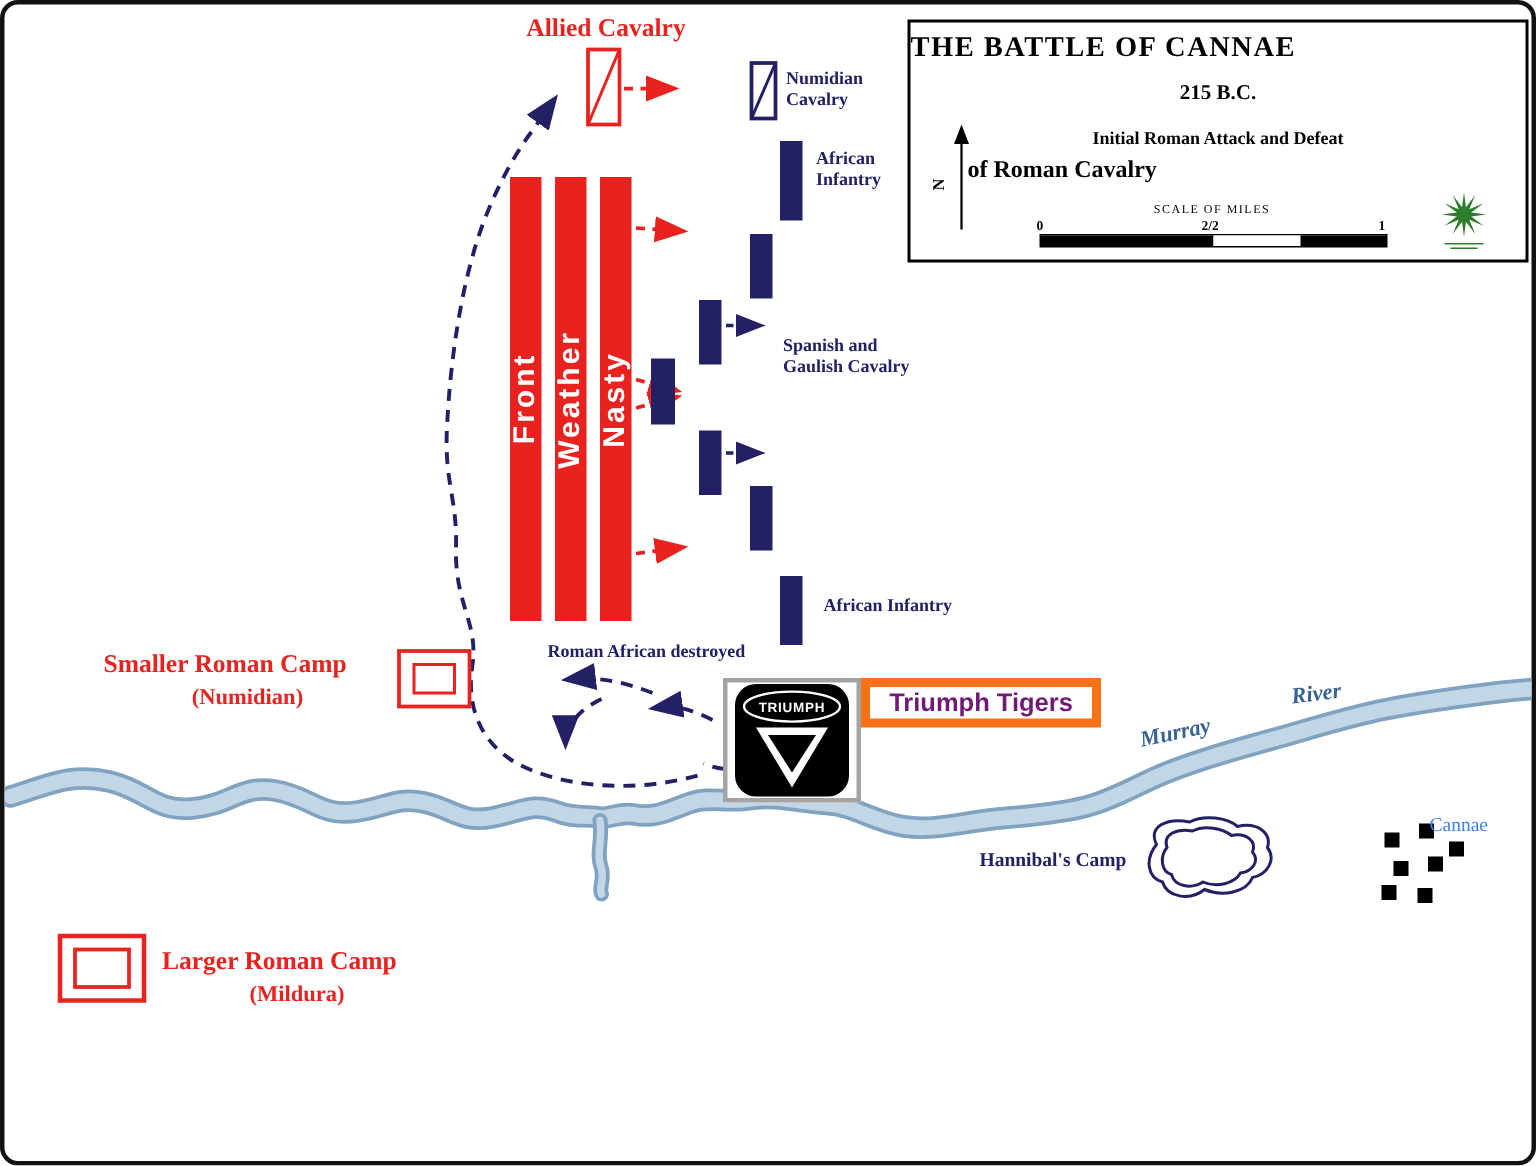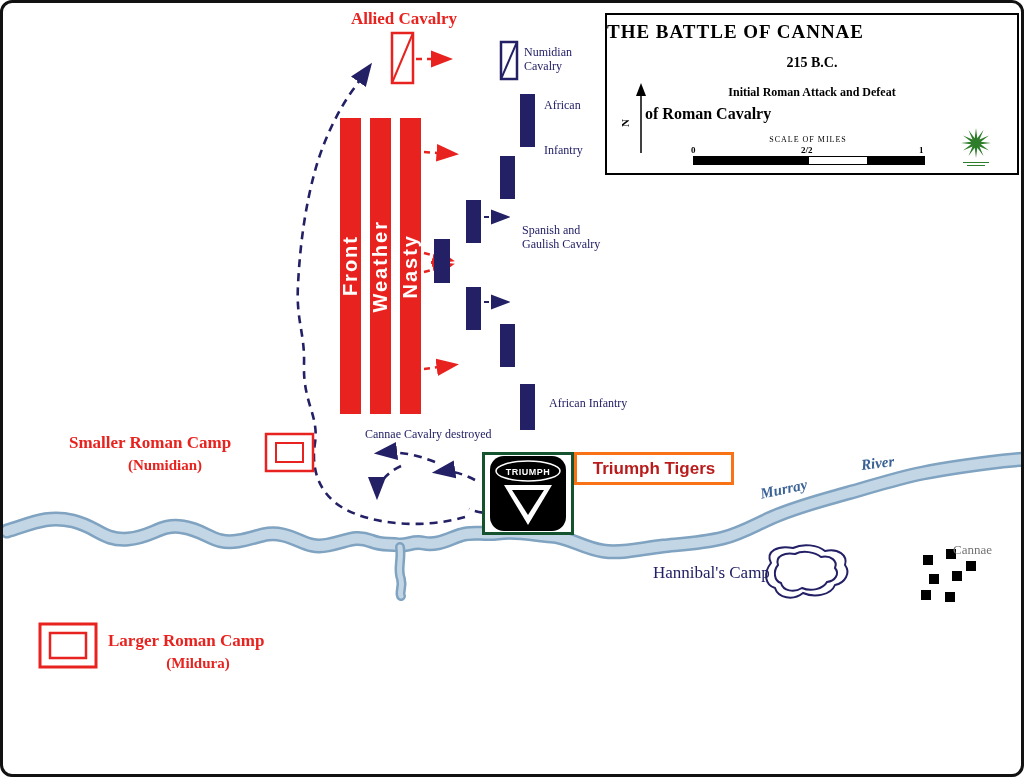--- a/index.html
+++ b/index.html
@@ -5,21 +5,21 @@
   html,body { margin:0; padding:0; background:#ffffff; }
   #map {
     position:relative; width:1024px; height:777px; background:#ffffff;
     border:3px solid #111; border-radius:12px; box-sizing:border-box;
     overflow:hidden; font-family:"Liberation Serif", serif;
   }
   #svg-layer { position:absolute; left:0; top:0; z-index:1; }
   .lbl { position:absolute; z-index:2; }
   .navy { color:#232066; }
   .red  { color:#e8231f; }
-  .serif-sm { font-size:12px; font-weight:normal; line-height:14px; font-family:"Liberation Serif", serif; }
+  .serif-sm { font-size:12px; font-weight:bold; line-height:14px; font-family:"Liberation Serif", serif; }
   
   .bar {
     position:absolute; top:115px; width:21px; height:296px; background:#e8231f;
     z-index:2; display:flex; align-items:center; justify-content:center;
   }
   .bar span {
     writing-mode:vertical-rl; transform:rotate(180deg);
     color:#fff; font-family:"Liberation Sans", sans-serif; font-weight:bold;
     font-size:20px; letter-spacing:2px; white-space:nowrap;
   }
@@ -40,27 +40,27 @@
   }
   #scale-bar .seg1 { width:115px; background:#000; }
   #scale-bar .seg2 { width:58px;  background:#fff; }
   #scale-bar .seg3 { width:57px;  background:#000; }
   
   .camp-label { font-size:17px; font-weight:bold; }
   .camp-sub   { font-size:15px; font-weight:bold; text-align:center; }
   
   #triumph-logo {
     position:absolute; left:479px; top:449px; width:92px; height:83px;
-    background:#fff; border:3px solid #14532d; box-sizing:border-box; z-index:3;
+    background:#fff; border:3px solid #a3a3a3; box-sizing:border-box; z-index:3;
   }
   #triumph-label-box {
     position:absolute; left:571px; top:449px; width:160px; height:33px;
-    background:#fff; border:3px solid #f97316; box-sizing:border-box; z-index:3;
+    background:#fff; border:6px solid #f97316; box-sizing:border-box; z-index:3;
     display:flex; align-items:center; justify-content:center;
-    font-family:"Liberation Sans", sans-serif; font-weight:bold; font-size:17px; color:#b91c1c;
+    font-family:"Liberation Sans", sans-serif; font-weight:bold; font-size:17px; color:#701a75;
   }
   .river-word { position:absolute; z-index:2; color:#3a6296; font-style:italic; font-weight:bold; font-size:15px; }
   #north-arrow { position:absolute; left:14px; top:66px; }
 </style>
 </head>
 <body>
 
 <div id="map">
 
   <svg id="svg-layer" width="1024" height="777" viewBox="0 0 1024 777">
@@ -204,41 +204,41 @@
 
   <div class="lbl red" style="left:335px; top:6px; width:132px; text-align:center; font-size:17px; font-weight:bold;">Allied Cavalry</div>
 
   <div class="lbl navy serif-sm" style="left:521px; top:42px;">
     <span style="display:block;">Numidian</span>
     <span style="display:block;">Cavalry</span>
   </div>
 
   <div class="lbl navy serif-sm" style="left:541px; top:95px;">
     <span style="display:block;">African</span>
-    <span style="display:block;margin-top:31px;">Infantry</span>
+    <span style="display:block;">Infantry</span>
   </div>
 
   <div class="lbl navy serif-sm" style="left:519px; top:220px; width:110px;">
     <span style="display:block;">Spanish and</span>
     <span style="display:block;">Gaulish Cavalry</span>
   </div>
 
   <div class="lbl navy serif-sm" style="left:546px; top:393px;">African Infantry</div>
 
-  <div class="lbl navy serif-sm" style="left:362px; top:424px;">Cannae Cavalry destroyed</div>
+  <div class="lbl navy serif-sm" style="left:362px; top:424px;">Roman African destroyed</div>
 
   <div class="lbl red camp-label" style="left:66px; top:430px; width:192px;">Smaller Roman Camp</div>
   <div class="lbl red camp-sub" style="left:66px; top:454px; width:192px;">(Numidian)</div>
 
   <div class="lbl red camp-label" style="left:105px; top:628px; width:180px;">Larger Roman Camp</div>
   <div class="lbl red camp-sub" style="left:105px; top:652px; width:180px;">(Mildura)</div>
 
-  <div class="lbl navy serif-sm" style="left:650px; top:563px; font-size:17px;">Hannibal's Camp</div>
-
-  <div class="lbl" style="left:950px; top:539px; font-size:13px; color:#737373;">Cannae</div>
+  <div class="lbl navy serif-sm" style="left:650px; top:563px; font-size:13px;">Hannibal's Camp</div>
+
+  <div class="lbl" style="left:950px; top:539px; font-size:13px; color:#3b82f6;">Cannae</div>
 
   <div class="river-word" style="left:757px; top:478px; transform:rotate(-12deg);">Murray</div>
   <div class="river-word" style="left:858px; top:452px; transform:rotate(-7deg);">River</div>
 
   <div id="triumph-logo">
     <svg width="86" height="77" viewBox="0 0 86 77">
       <rect x="5" y="1" width="76" height="75" rx="14" fill="#000"></rect>
       <ellipse cx="43" cy="16" rx="32" ry="10" fill="#000" stroke="#fff" stroke-width="1.5"></ellipse>
       <text x="43" y="19.5" text-anchor="middle" fill="#fff" font-size="9" font-weight="bold" font-family="Liberation Sans, sans-serif" letter-spacing="0.5">TRIUMPH</text>
       <polygon points="43,70 19,30 67,30" fill="#fff"></polygon>

